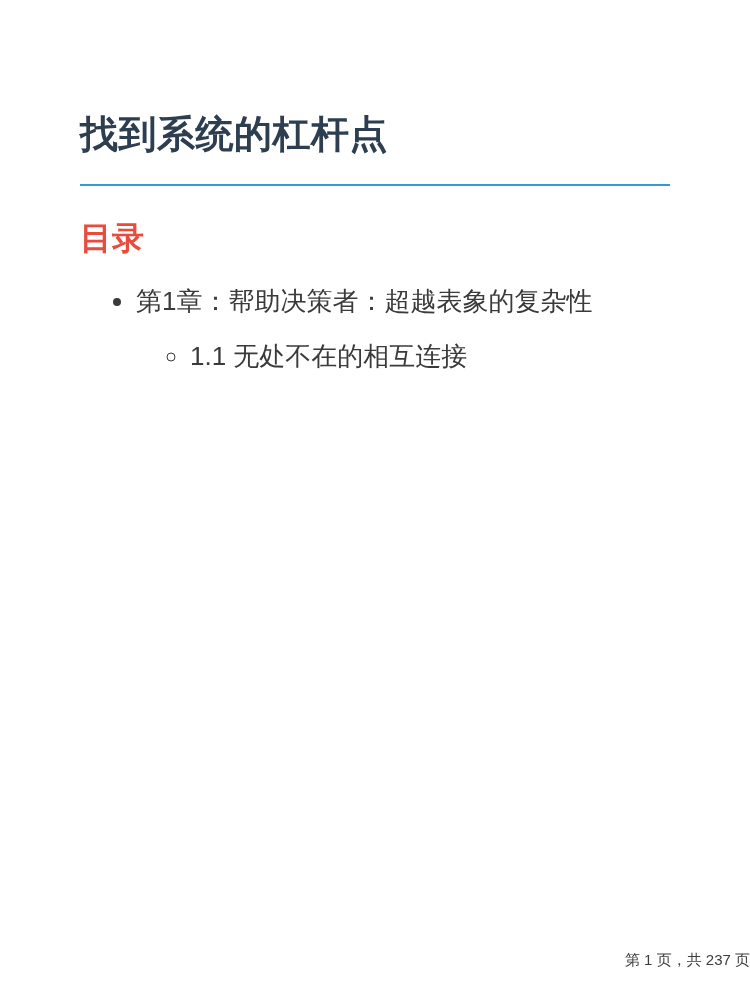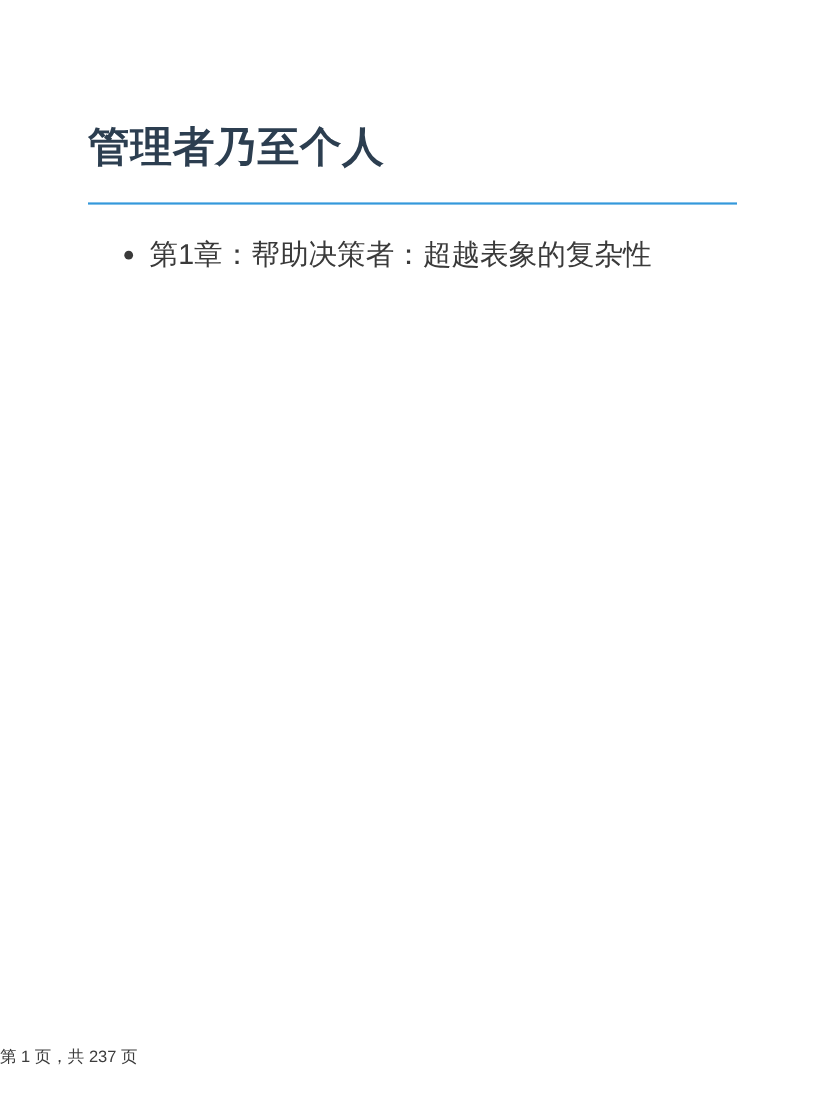--- a/index.html
+++ b/index.html
@@ -62,40 +62,46 @@
     list-style-type: circle;
   }
   ul.toc-sublist > li {
     font-size: 26px;
     line-height: 31px;
     color: #3a3a3a;
   }
   .page-footer {
     position: absolute;
     left: 0;
-    right: 17px;
+    right: 0;
     bottom: 30px;
-    text-align: left;
+    text-align: right;
     font-size: 15px;
     color: #3c3c3c;
   }
 </style>
 </head>
 <body>
 
 <div class="page">
 
-  <h1 class="doc-title">管理者乃至个人</h1>
+  <h1 class="doc-title">找到系统的杠杆点</h1>
 
   <hr class="title-rule">
 
 
 
+  <h2 class="section-heading">目录</h2>
 
   <ul class="toc-list">
     <li>
       <span>第1章：帮助决策者：超越表象的复杂性</span>
+      <ul class="toc-sublist">
+        <li>
+          <span>1.1 无处不在的相互连接</span>
+        </li>
+      </ul>
     </li>
   </ul>
 
 </div>
 
 <div class="page-footer">第 1 页，共 237 页</div>
 
 </body></html>

